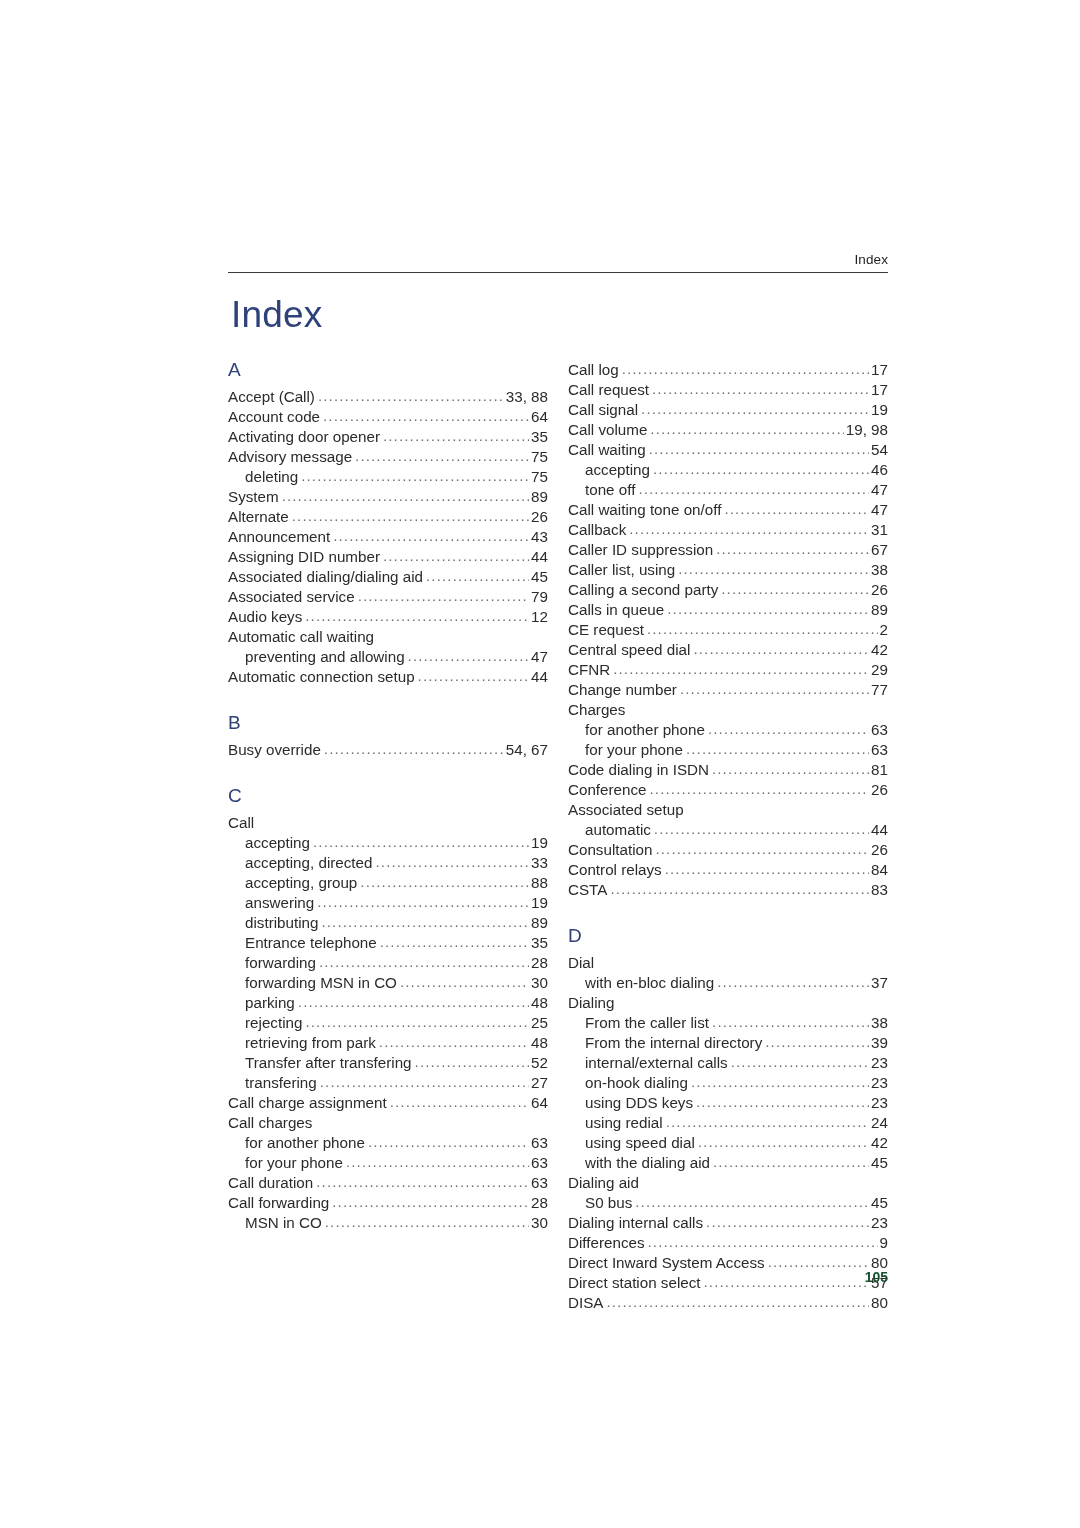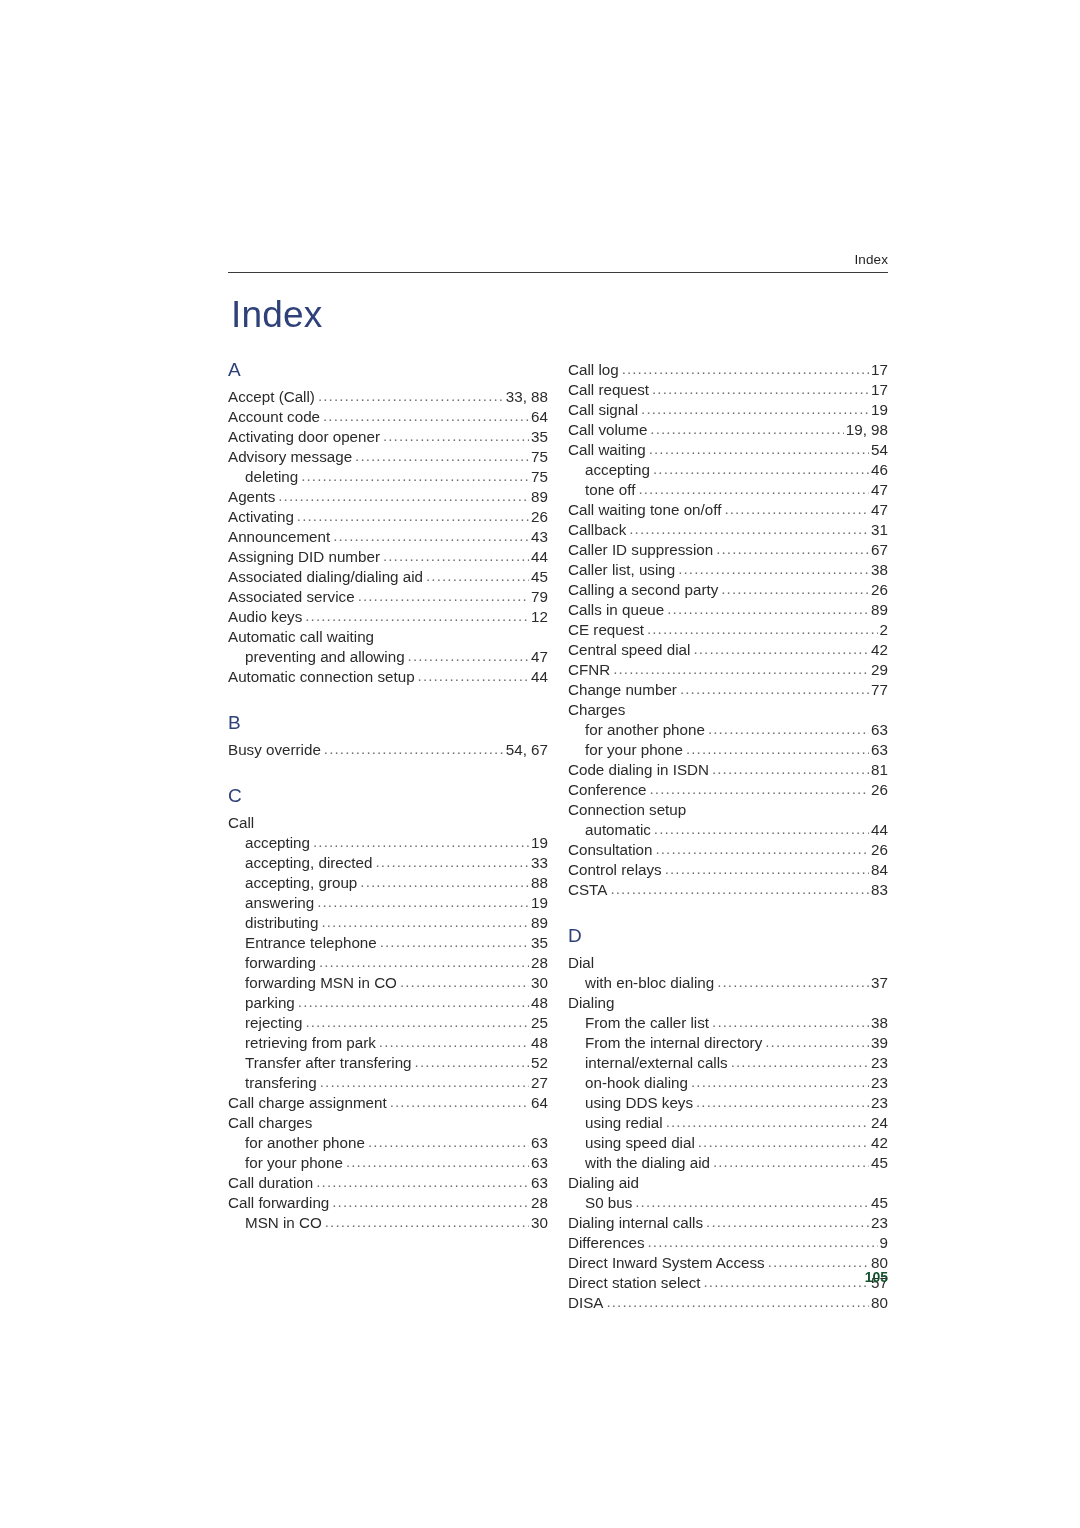--- a/index.html
+++ b/index.html
@@ -162,26 +162,26 @@
           <span class="label">Advisory message</span>
           <span class="dots">..........................................................................................</span>
           <span class="pages">75</span>
         </div>
         <div class="entry sub">
           <span class="label">deleting</span>
           <span class="dots">..........................................................................................</span>
           <span class="pages">75</span>
         </div>
         <div class="entry">
-          <span class="label">Agents</span>
+          <span class="label">System</span>
           <span class="dots">..........................................................................................</span>
           <span class="pages">89</span>
         </div>
         <div class="entry">
-          <span class="label">Activating</span>
+          <span class="label">Alternate</span>
           <span class="dots">..........................................................................................</span>
           <span class="pages">26</span>
         </div>
         <div class="entry">
           <span class="label">Announcement</span>
           <span class="dots">..........................................................................................</span>
           <span class="pages">43</span>
         </div>
         <div class="entry">
           <span class="label">Assigning DID number</span>
@@ -428,21 +428,21 @@
           <span class="label">Code dialing in ISDN</span>
           <span class="dots">..........................................................................................</span>
           <span class="pages">81</span>
         </div>
         <div class="entry">
           <span class="label">Conference</span>
           <span class="dots">..........................................................................................</span>
           <span class="pages">26</span>
         </div>
         <div class="entry nopage">
-          <span class="label">Connection setup</span>
+          <span class="label">Associated setup</span>
         </div>
         <div class="entry sub">
           <span class="label">automatic</span>
           <span class="dots">..........................................................................................</span>
           <span class="pages">44</span>
         </div>
         <div class="entry">
           <span class="label">Consultation</span>
           <span class="dots">..........................................................................................</span>
           <span class="pages">26</span>

